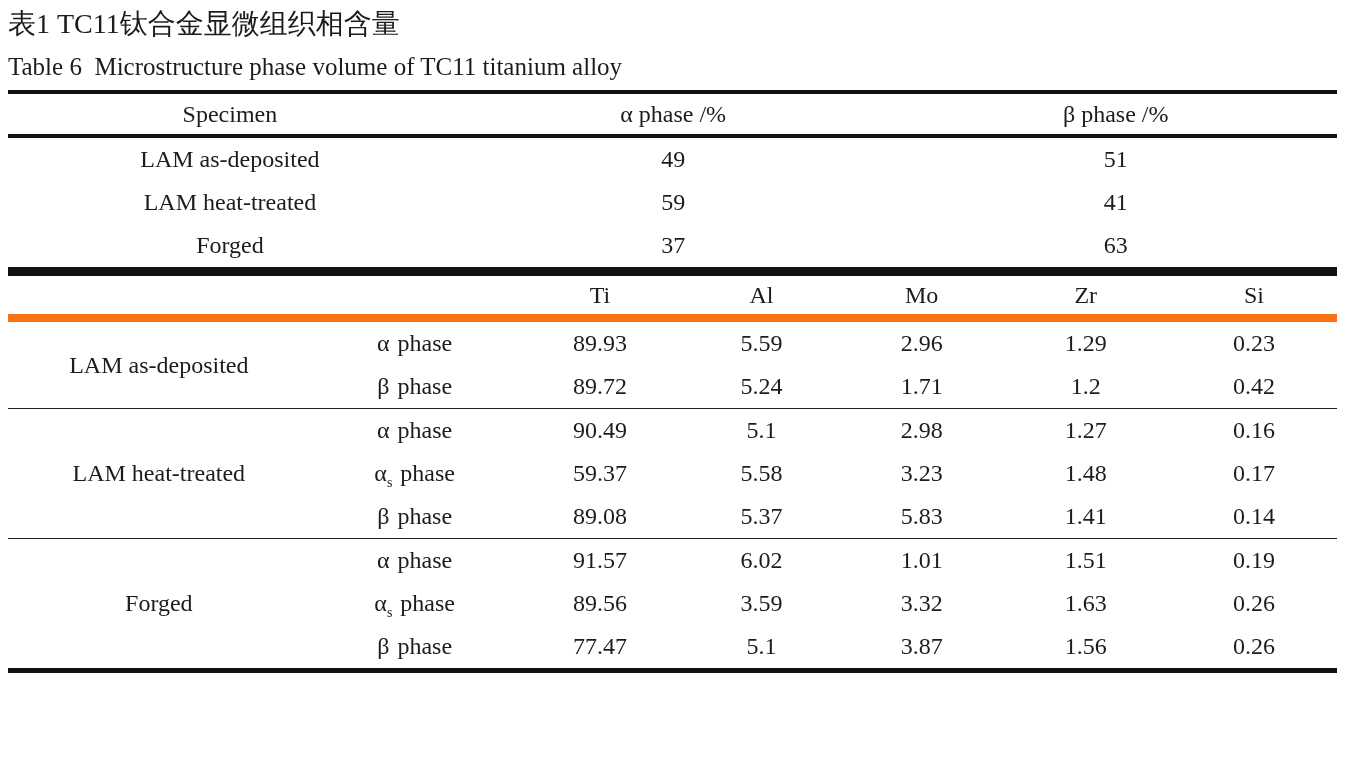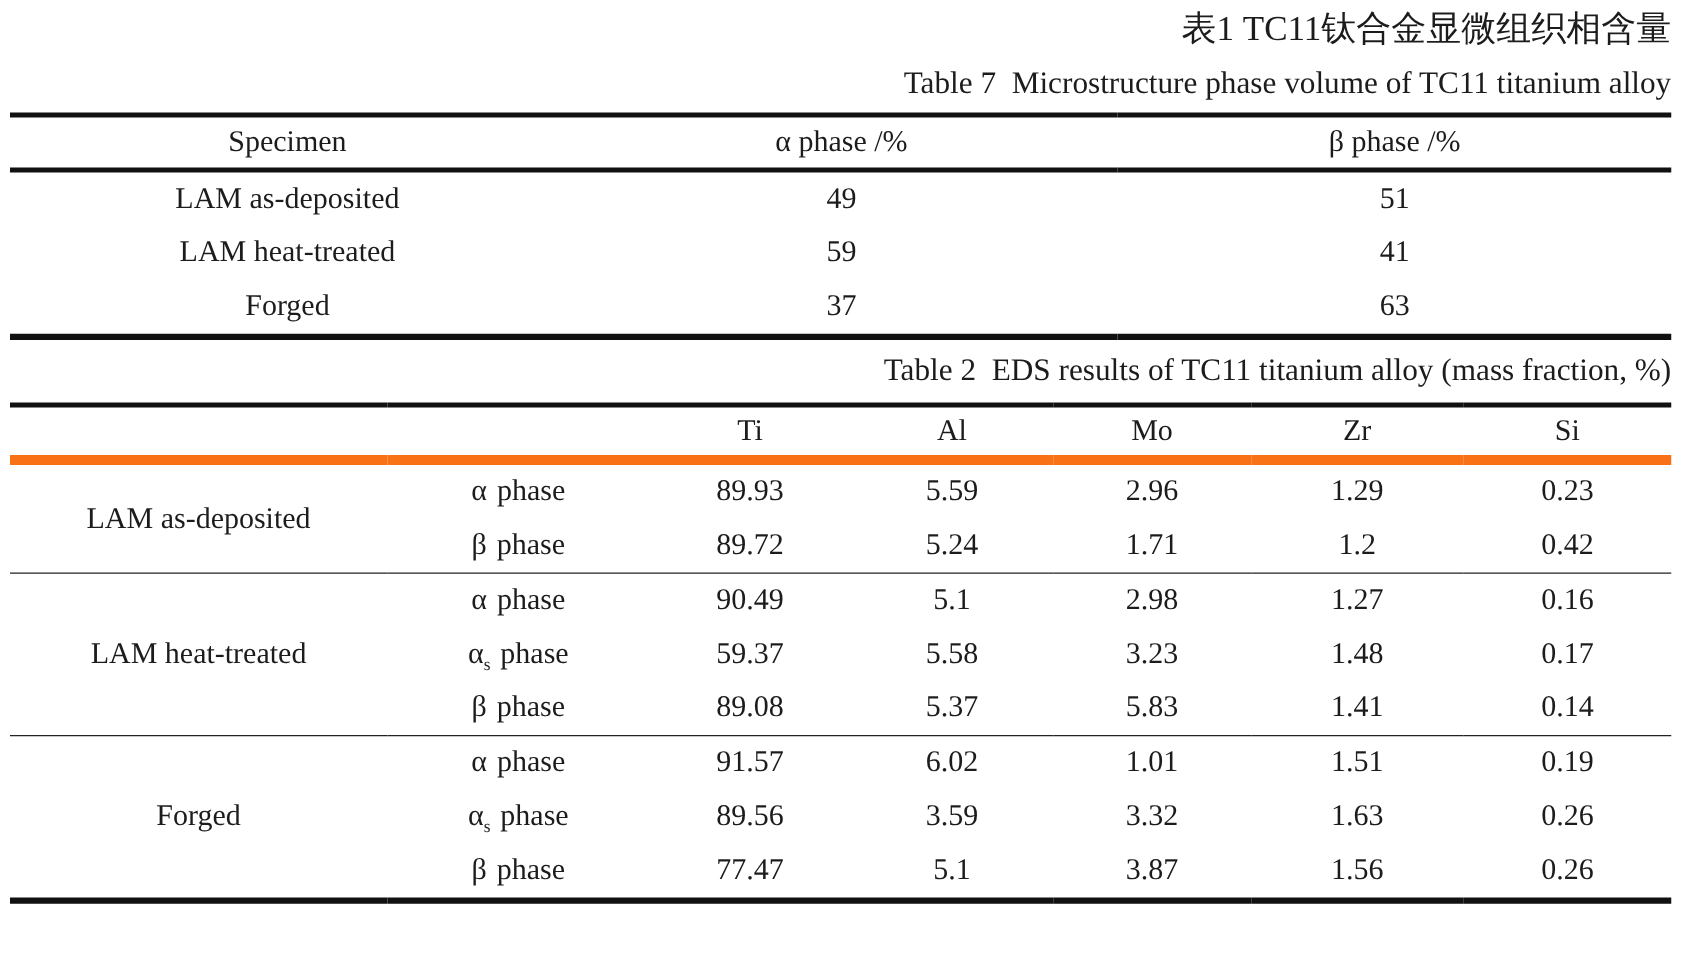--- a/index.html
+++ b/index.html
@@ -11,21 +11,21 @@
     width: 1345px;
     height: 769px;
     box-sizing: border-box;
     padding: 0 8px;
     background: #ffffff;
     color: #1c1c1c;
     font-family: "Liberation Serif", "DejaVu Serif", serif;
     overflow: hidden;
   }
   .caption {
-    text-align: right;
+    text-align: left;
     white-space: pre;
   }
   .caption.zh { font-size: 28px; line-height: 36px; }
   .caption.en { font-size: 25px; line-height: 34px; }
   .zh1 { margin-top: 6px; }
   .en1 { margin-top: 8px; margin-bottom: 6px; }
   .zh2 { margin-top: 14px; }
   .en2 { margin-top: 8px; margin-bottom: 8px; }
 
   table.t {
@@ -50,21 +50,21 @@
   .t2 tr.group-rule > td { border-top: 1.5px solid #222; }
   sub.ps { font-size: 14px; line-height: 0; }
   .pw { margin-left: 0.33em; }
 </style>
 </head>
 <body>
 
 <div class="page">
 
   <div class="caption zh zh1">表1 TC11钛合金显微组织相含量</div>
-  <div class="caption en en1">Table 7  Microstructure phase volume of TC11 titanium alloy</div>
+  <div class="caption en en1">Table 6  Microstructure phase volume of TC11 titanium alloy</div>
 
   <table class="t t1">
     <colgroup>
       <col style="width:33.4%">
         <col style="width:33.3%">
         <col style="width:33.3%">
     </colgroup>
     <thead>
       <tr>
         <th>Specimen</th>
@@ -84,21 +84,20 @@
         <td>41</td>
       </tr>
       <tr>
         <td>Forged</td>
         <td>37</td>
         <td>63</td>
       </tr>
     </tbody>
   </table>
 
-  <div class="caption en en2">Table 2  EDS results of TC11 titanium alloy (mass fraction, %)</div>
 
   <table class="t t2">
     <colgroup>
       <col style="width:22.7%">
         <col style="width:15.8%">
       <col style="width:12.1%">
         <col style="width:12.2%">
         <col style="width:11.9%">
       <col style="width:12.8%">
         <col style="width:12.5%">

